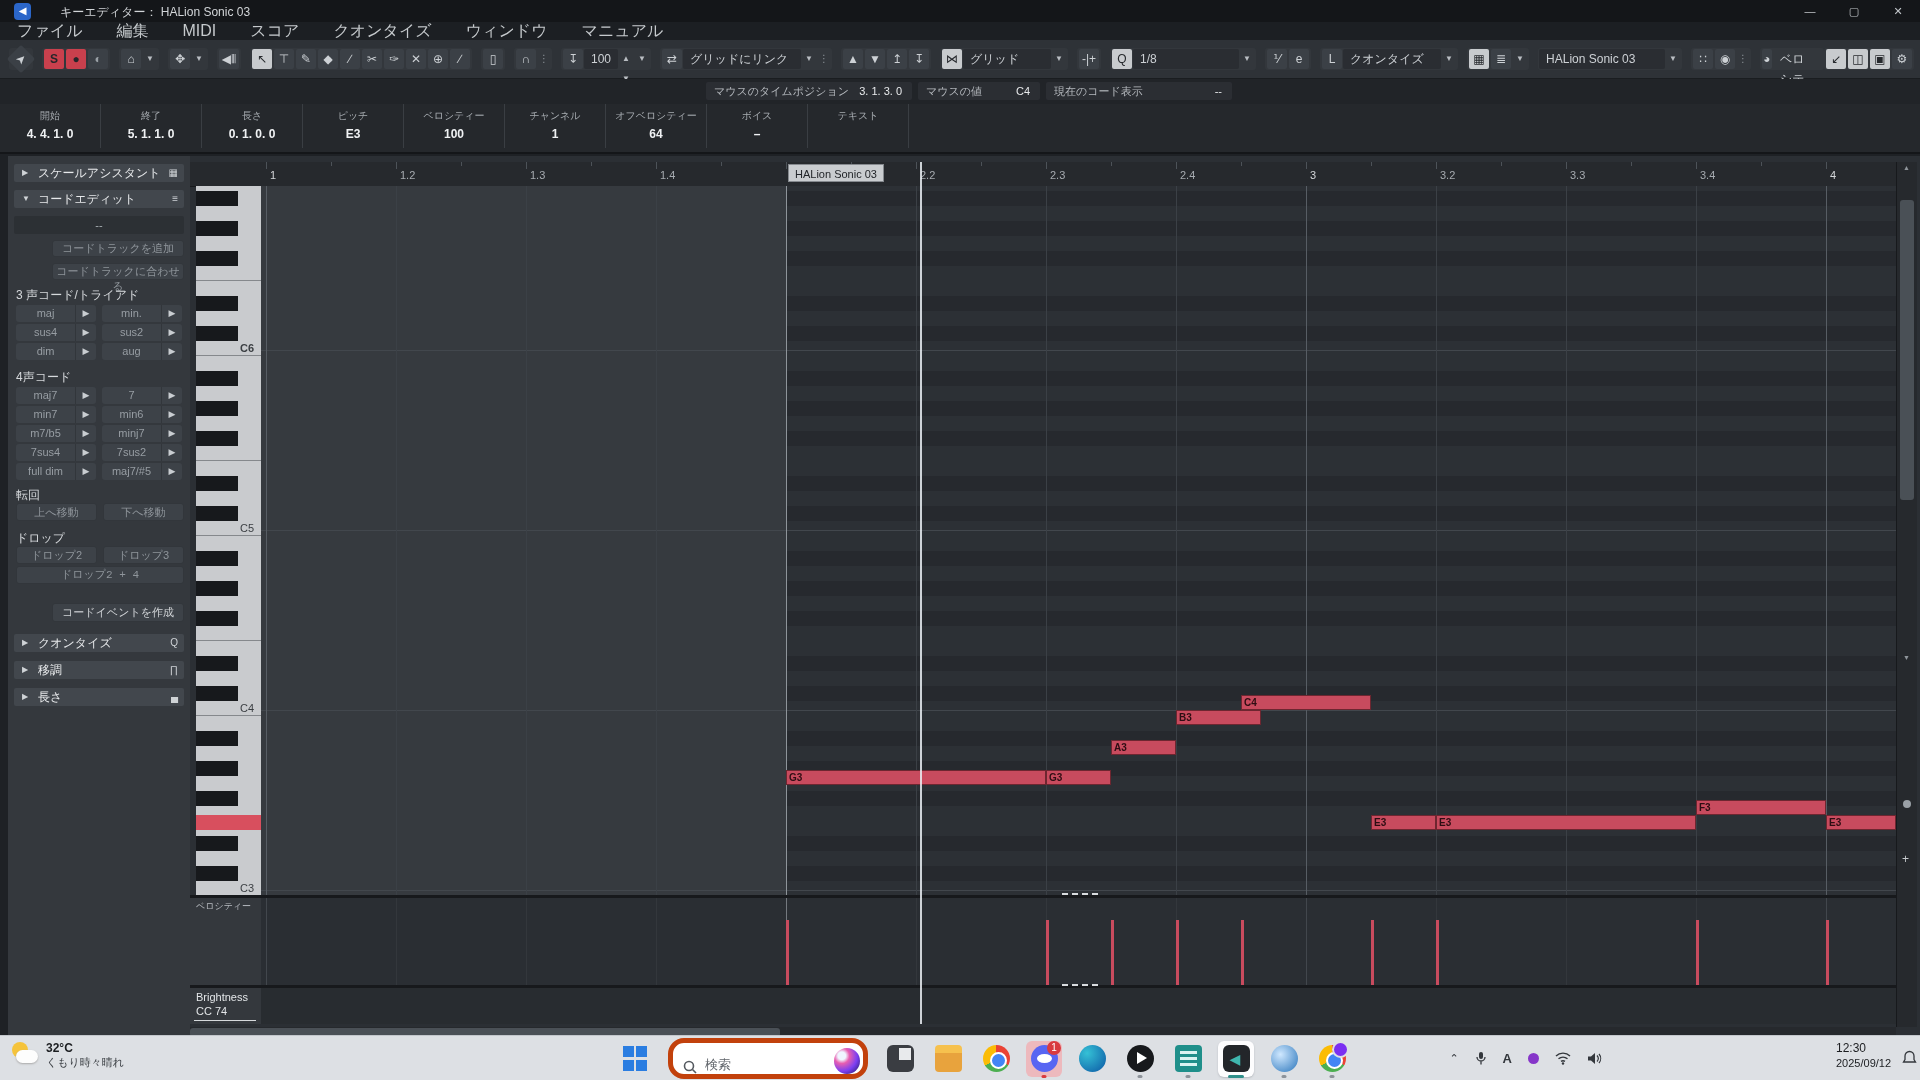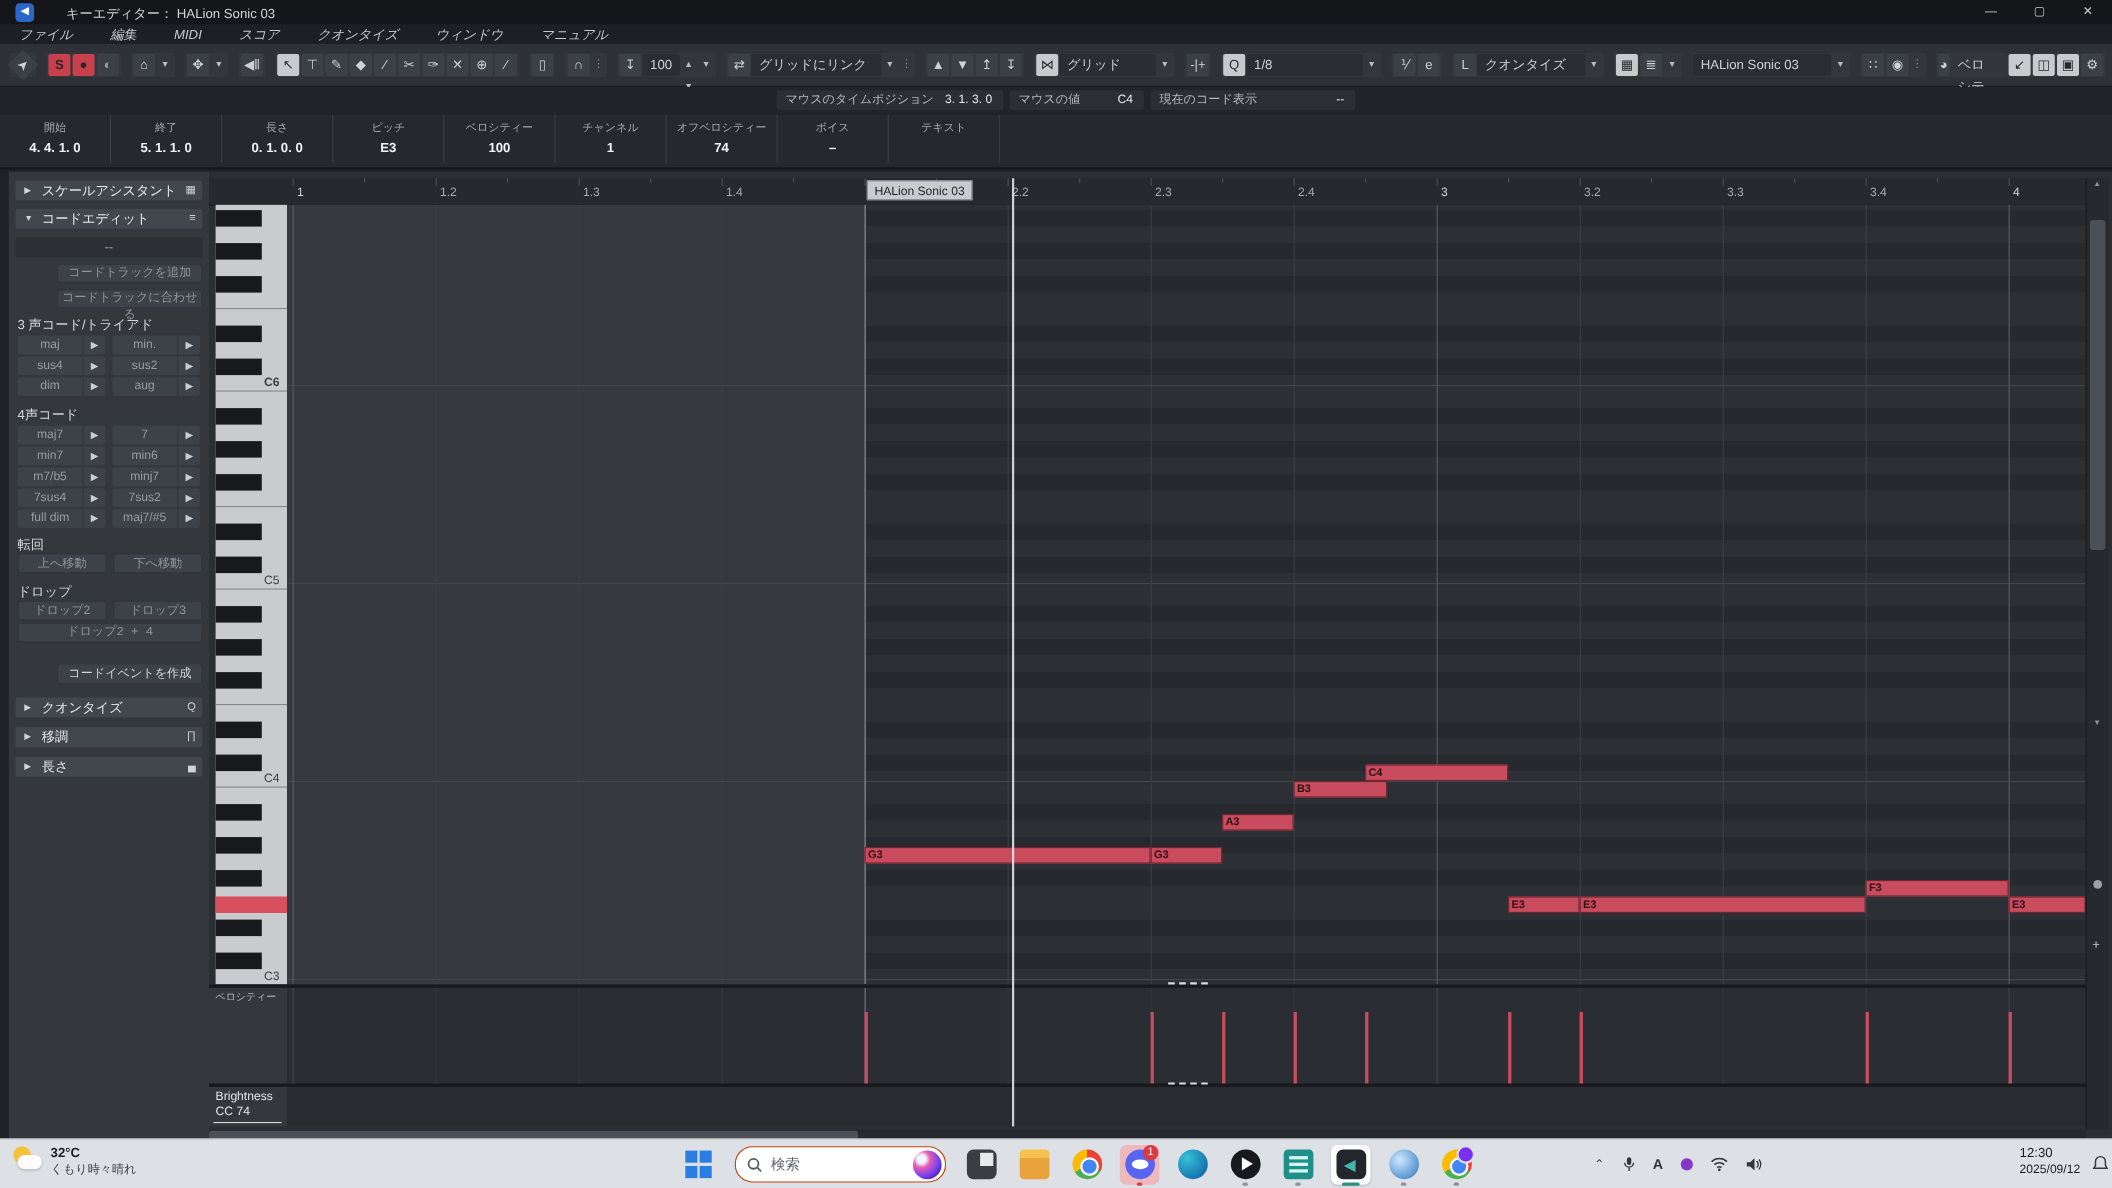--- a/index.html
+++ b/index.html
@@ -8,21 +8,21 @@
   #app{position:absolute;left:0;top:0;width:1920px;height:1080px;background:#1e2125;}
 
   
   #titlebar{left:0;top:0;width:1920px;height:22px;background:#141619;color:#d2d5d8;font-size:12px;}
   #titlebar .appicon{left:14px;top:3px;width:17px;height:17px;background:#2b66c9;border-radius:4px;color:#fff;
      font-size:10px;text-align:center;line-height:16px;}
   #titlebar .t{left:60px;top:4px;}
   .wbtn{top:0;width:44px;height:22px;color:#c3c7cb;font-size:11px;text-align:center;line-height:22px;}
 
   
-  #menubar{left:0;top:22px;width:1920px;height:18px;background:#1c1f23;color:#c6cacd;font-size:12px;display:flex;align-items:center;font-style:italic;}
+  #menubar{left:0;top:22px;width:1920px;height:18px;background:#1c1f23;color:#c6cacd;font-size:16px;display:flex;align-items:center;}
   #menubar div{padding:0 17px;}
 
   
   #toolbar{left:0;top:40px;width:1920px;height:38px;background:#2e3237;display:flex;align-items:center;
      border-bottom:1px solid #1a1d20;}
   .tgrp{display:flex;align-items:center;background:#33373c;border-radius:3px;margin-left:9px;padding:1px;}
   .tbtn{width:20px;height:20px;background:#3b4046;color:#cdd1d5;border-radius:2px;margin:0 1px;
      font-size:12px;text-align:center;line-height:20px;}
   .tbtn.sel{background:#c8cbce;color:#26292d;}
   .tbtn.red{background:#c9404d;color:#26262a;font-weight:bold;}
@@ -97,21 +97,21 @@
   #wicon .cloud{position:absolute;left:6px;top:10px;width:22px;height:13px;border-radius:8px;background:#fdfdfd;box-shadow:0 1px 2px #aaa;}
   #wtxt{margin-left:6px;}
   #wtemp{font-size:12px;color:#1b1d20;font-weight:bold;}
   #wdesc{font-size:11px;color:#3c4045;}
   #centericons{left:612px;top:4px;height:37px;display:flex;align-items:center;}
   .tico{width:36px;height:36px;margin:0 6px;position:relative;display:flex;align-items:center;justify-content:center;}
   .appglyph{width:27px;height:27px;border-radius:6px;position:relative;}
   .rundot{position:absolute;bottom:-1px;left:50%;transform:translateX(-50%);width:5px;height:3px;border-radius:2px;background:#8d939a;}
   #startlogo{width:26px;height:26px;display:grid;grid-template-columns:11px 11px;grid-gap:2px;padding:1px;}
   #startlogo div{background:#2a7de1;width:11px;height:11px;}
-  #searchpill{width:190px;height:31px;background:#ffffff;border:1px solid #c2410c;border-radius:16px;display:flex;align-items:center;margin:0 8px;}
+  #searchpill{width:190px;height:31px;background:#ffffff;border:5px solid #c2410c;border-radius:16px;display:flex;align-items:flex-end;margin:0 8px;}
   #searchpill .mag{margin-left:10px;}
   #searchpill .ph{margin-left:8px;color:#5f646a;font-size:13px;flex:1;}
   #searchball{width:26px;height:26px;border-radius:50%;margin-right:3px;
      background:radial-gradient(circle at 30% 30%,#f0f6ff 0 15%,#e85fb0 30%,#7b3ff2 60%,#16144b 100%);}
   #tray{right:310px;top:0;height:45px;position:absolute;display:flex;align-items:center;}
   .trayico{margin:0 8px;color:#33373c;font-size:13px;}
   #clockblock{left:1836px;top:5px;text-align:left;width:62px;}
   #clocktime{font-size:12px;color:#1b1d20;}
   #clockdate{font-size:11px;color:#1b1d20;margin-top:2px;}
   #bell{left:1902px;top:14px;}
@@ -279,21 +279,21 @@
       <div class="ifield">
         <div class="lab">ベロシティー</div>
         <div class="val">100</div>
       </div>
       <div class="ifield">
         <div class="lab">チャンネル</div>
         <div class="val">1</div>
       </div>
       <div class="ifield">
         <div class="lab">オフベロシティー</div>
-        <div class="val">74</div>
+        <div class="val">64</div>
       </div>
       <div class="ifield">
         <div class="lab">ボイス</div>
         <div class="val">–</div>
       </div>
       <div class="ifield">
         <div class="lab">テキスト</div>
         <div class="val"></div>
       </div>
     </div>

